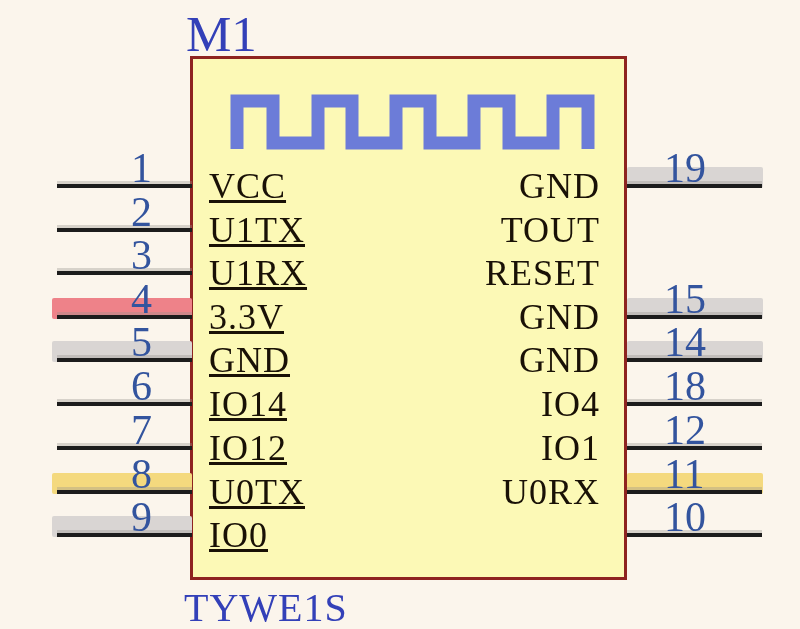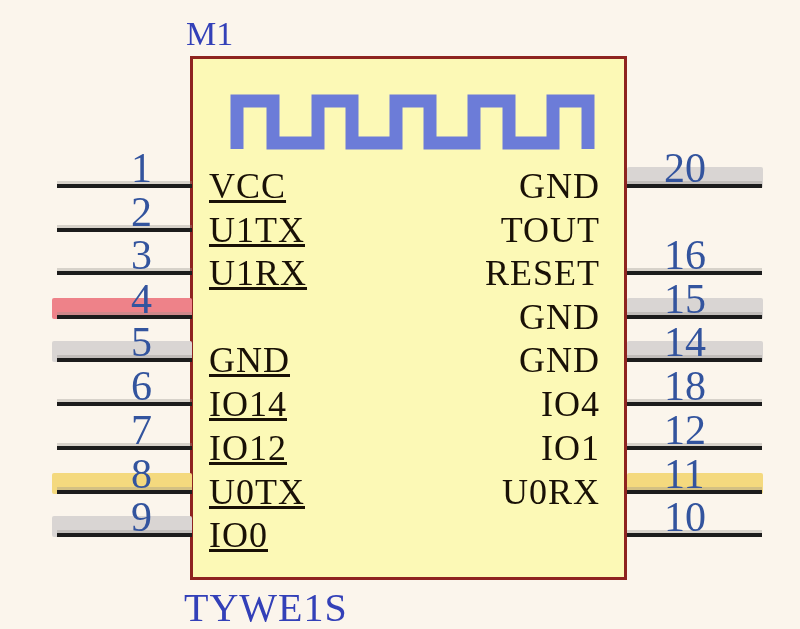--- a/index.html
+++ b/index.html
@@ -17,21 +17,21 @@
     background:var(--body-fill,#fcf9b6);
     border:3px solid var(--body-border,#8e2420);
   }
 
   
   .wave{position:absolute;left:225px;top:85px;width:375px;height:72px;}
 
   
   .designator{
     position:absolute;left:186px;top:14px;height:40px;line-height:40px;
-    font-size:34px;color:var(--title-blue,#3340b8);
+    font-size:51px;color:var(--title-blue,#3340b8);
   }
   .part-label{
     position:absolute;left:184px;top:588px;height:40px;line-height:40px;
     font-size:40px;color:var(--title-blue,#3340b8);letter-spacing:1px;
   }
 
   
   .pin-row{position:absolute;width:140px;height:42px;}
   .pin-row.left{left:52px;}
   .pin-row.right{left:627px;width:136px;}
@@ -114,26 +114,21 @@
   </div>
   <div class="pin-row left" style="top:497px">
     <div class="hl" style="background: rgb(217, 213, 211);"></div>
     <div class="wire"></div>
     <div class="num">9</div>
   </div>
 
   <div class="pin-row right" style="top:148px">
     <div class="hl" style="background: rgb(217, 213, 211);"></div>
     <div class="wire"></div>
-    <div class="num">20</div>
-  </div>
-  <div class="pin-row right" style="top:235px">
-
-    <div class="wire"></div>
-    <div class="num">16</div>
+    <div class="num">19</div>
   </div>
   <div class="pin-row right" style="top:279px">
     <div class="hl" style="background: rgb(217, 213, 211);"></div>
     <div class="wire"></div>
     <div class="num">15</div>
   </div>
   <div class="pin-row right" style="top:322px">
     <div class="hl" style="background: rgb(217, 213, 211);"></div>
     <div class="wire"></div>
     <div class="num">14</div>
@@ -155,20 +150,21 @@
   </div>
   <div class="pin-row right" style="top:497px">
 
     <div class="wire"></div>
     <div class="num">10</div>
   </div>
 
   <div class="plabel left" style="top:168px">VCC</div>
   <div class="plabel left" style="top:212px">U1TX</div>
   <div class="plabel left" style="top:255px">U1RX</div>
+  <div class="plabel left" style="top:299px">3.3V</div>
   <div class="plabel left" style="top:342px">GND</div>
   <div class="plabel left" style="top:386px">IO14</div>
   <div class="plabel left" style="top:430px">IO12</div>
   <div class="plabel left" style="top:474px">U0TX</div>
   <div class="plabel left" style="top:517px">IO0</div>
 
   <div class="plabel right" style="top:168px">GND</div>
   <div class="plabel right" style="top:212px">TOUT</div>
   <div class="plabel right" style="top:255px">RESET</div>
   <div class="plabel right" style="top:299px">GND</div>

